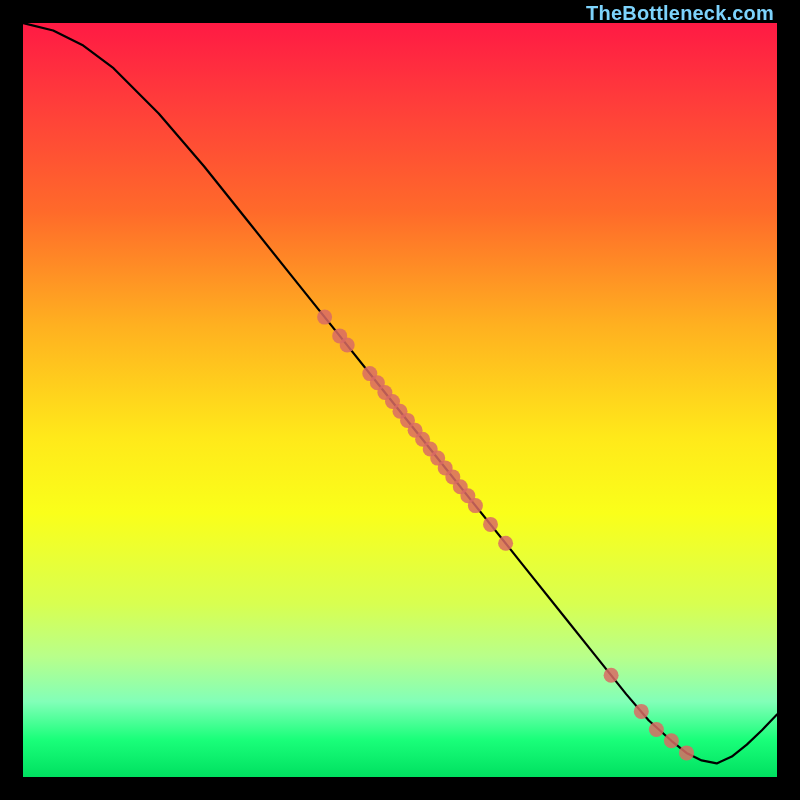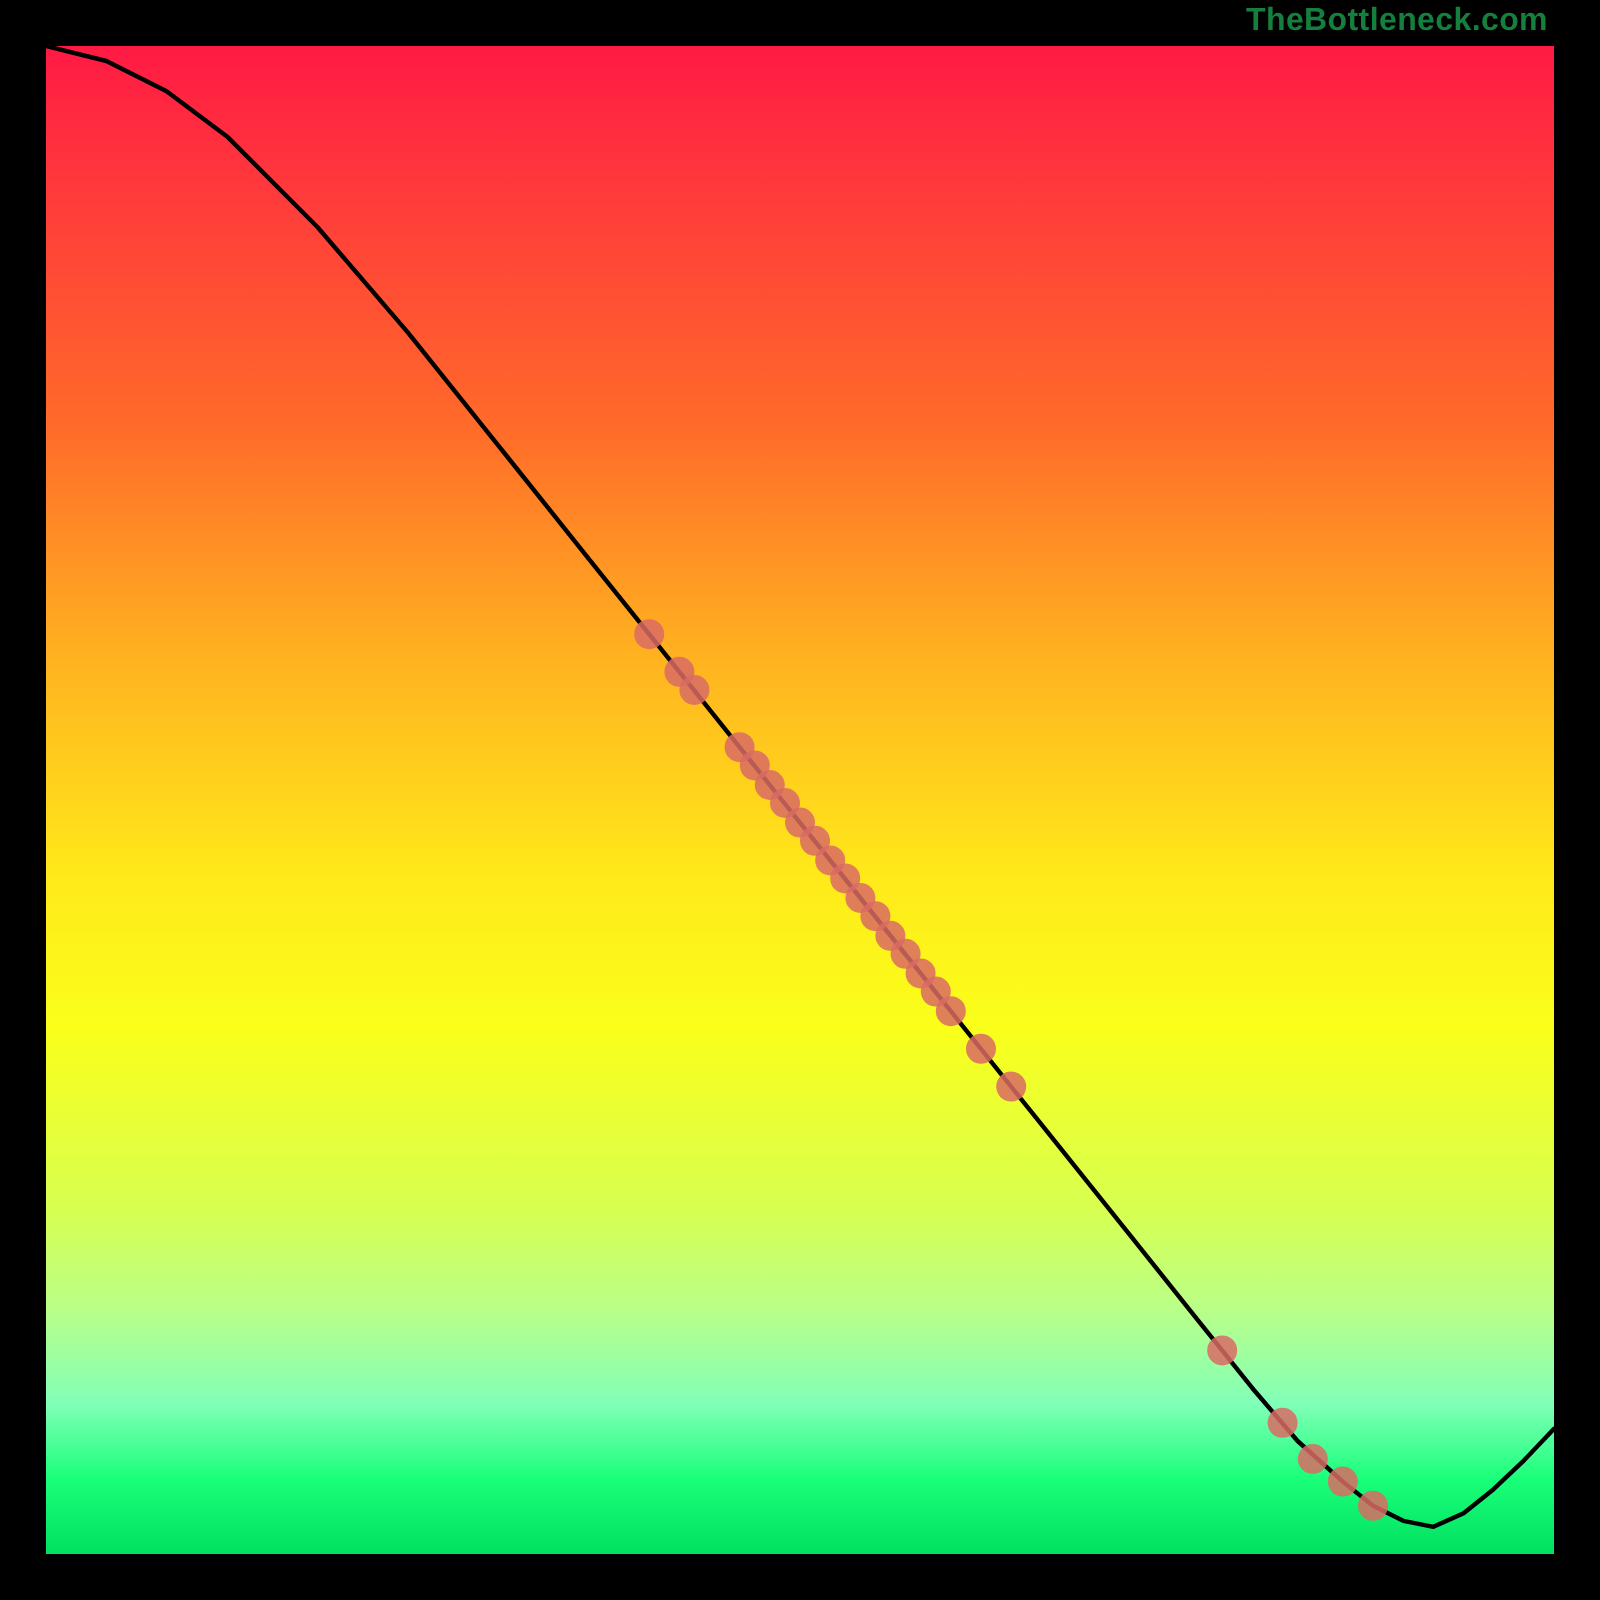--- a/index.html
+++ b/index.html
@@ -36,23 +36,23 @@
     left: 0; top: 0;
     width: 754px;
     height: 754px;
     pointer-events: none;
   }
   .watermark {
     position: absolute;
     top: 2px;
     right: 26px;
     font-family: Arial, Helvetica, sans-serif;
-    font-size: 16px;
+    font-size: 20px;
     font-weight: 600;
-    color: #15803d;
+    color: #7dd3fc;
     letter-spacing: 0.2px;
   }
 </style>
 </head>
 <body>
 
 <div class="stage">
   <div class="plot">
     <svg class="curve" viewBox="0 0 754 754">
       <path id="curve-path" fill="none" stroke="#000" stroke-width="2.2" stroke-linecap="round" stroke-linejoin="round" d="M0.0 0.0 L30.2 7.5 L60.3 22.6 L90.5 45.2 L135.7 90.5 L181.0 143.3 L226.2 199.8 L271.4 256.4 L316.7 312.9 L361.9 369.5 L407.2 426.0 L452.4 482.6 L497.6 539.1 L542.9 595.7 L573.0 633.4 L603.2 671.1 L625.8 697.5 L648.4 717.8 L663.5 729.9 L678.6 737.4 L693.7 740.4 L708.8 733.6 L723.8 721.6 L738.9 707.3 L754.0 691.4"></path>

